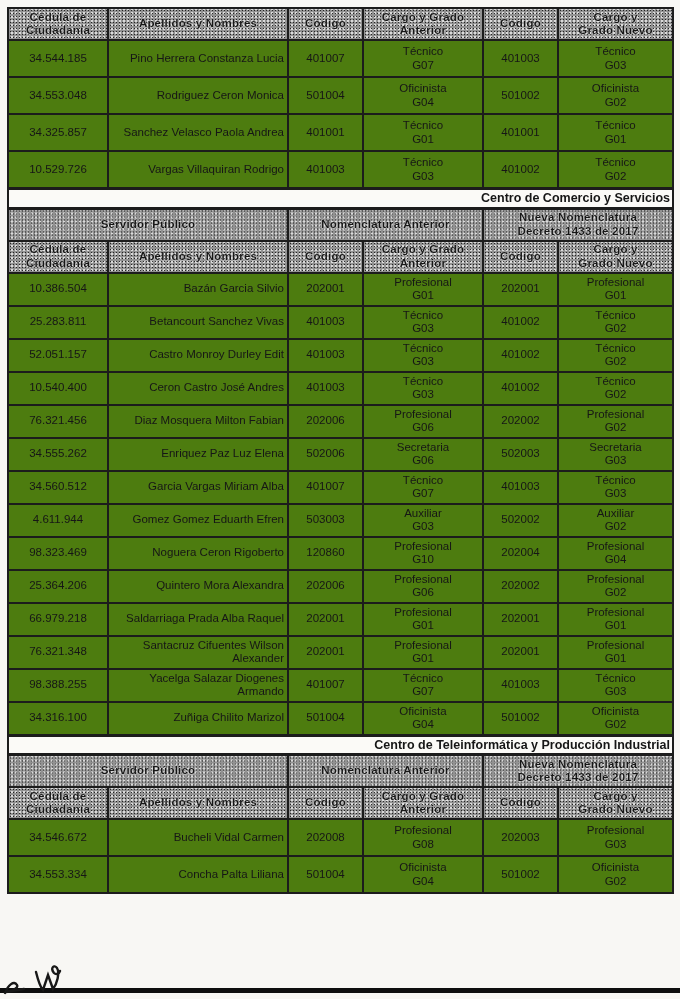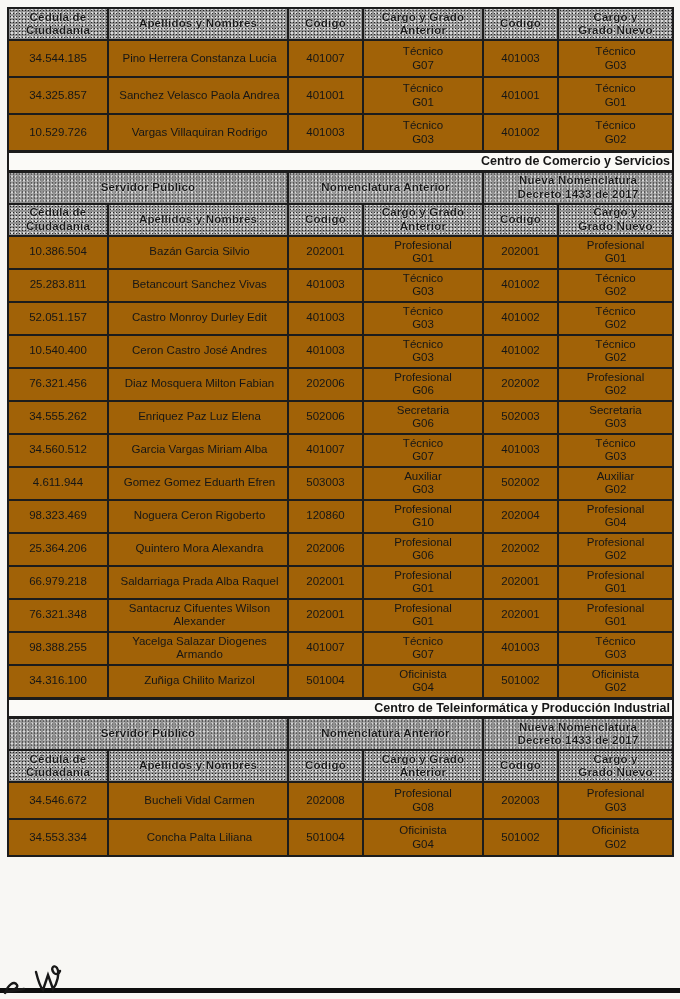--- a/index.html
+++ b/index.html
@@ -3,21 +3,21 @@
 <meta charset="utf-8">
 <style>
   html,body{margin:0;padding:0;}
   body{
     width:680px;height:999px;position:relative;overflow:hidden;
     background:#f8f7f4;
     font-family:"Liberation Sans", sans-serif;
   }
   .sheet{position:absolute;left:7px;top:7px;}
   table{
-    border-collapse:collapse;table-layout:fixed;width:665px;background:#a16207;
+    border-collapse:collapse;table-layout:fixed;width:665px;background:#4d7c0f;
   }
   td,th{
     border:2px solid #1c1c1c;
     font-size:11.5px;line-height:1.16;color:#161616;
     padding:1px 3px;vertical-align:middle;overflow:hidden;
     white-space:pre-line;
   }
   
   .hdr{
     background-color:#929292;
@@ -32,21 +32,21 @@
   }
   .tr-colhead th{height:28px;}
   .tr-group th{height:28px;}
   .tr-title td{
     height:12px;font-weight:700;text-align:right;font-size:12.5px;
     padding:1px 2px;background:#fbfaf7;border-top-width:3px;border-bottom-width:3px;
   }
   .tr-data td{height:29px;}
   .tr-data.s13 td{height:33px;}
   .c-num,.c-cargo{text-align:center;}
-  .c-name{text-align:center;padding-left:6px;margin-top:22px;}
+  .c-name{text-align:right;padding-left:6px;margin-top:22px;}
   .page-bottom-line{
     position:absolute;left:0;top:988px;width:680px;height:5px;background:#0e0e0e;
   }
   .scribble{position:absolute;left:0;top:960px;z-index:5;}
 </style>
 </head>
 <body>
 
 <div class="sheet">
   <table id="nom-table">
@@ -69,20 +69,28 @@
         </tr>
         <tr class="tr-data s13">
           <td class="c-num">34.544.185</td>
           <td class="c-name">Pino Herrera Constanza Lucia</td>
           <td class="c-num">401007</td>
           <td class="c-cargo">Técnico<br>G07</td>
           <td class="c-num">401003</td>
           <td class="c-cargo">Técnico<br>G03</td>
         </tr>
         <tr class="tr-data s13">
+          <td class="c-num">34.553.048</td>
+          <td class="c-name">Rodriguez Ceron Monica</td>
+          <td class="c-num">501004</td>
+          <td class="c-cargo">Oficinista<br>G04</td>
+          <td class="c-num">501002</td>
+          <td class="c-cargo">Oficinista<br>G02</td>
+        </tr>
+        <tr class="tr-data s13">
           <td class="c-num">34.325.857</td>
           <td class="c-name">Sanchez Velasco Paola Andrea</td>
           <td class="c-num">401001</td>
           <td class="c-cargo">Técnico<br>G01</td>
           <td class="c-num">401001</td>
           <td class="c-cargo">Técnico<br>G01</td>
         </tr>
         <tr class="tr-data s13">
           <td class="c-num">10.529.726</td>
           <td class="c-name">Vargas Villaquiran Rodrigo</td>

